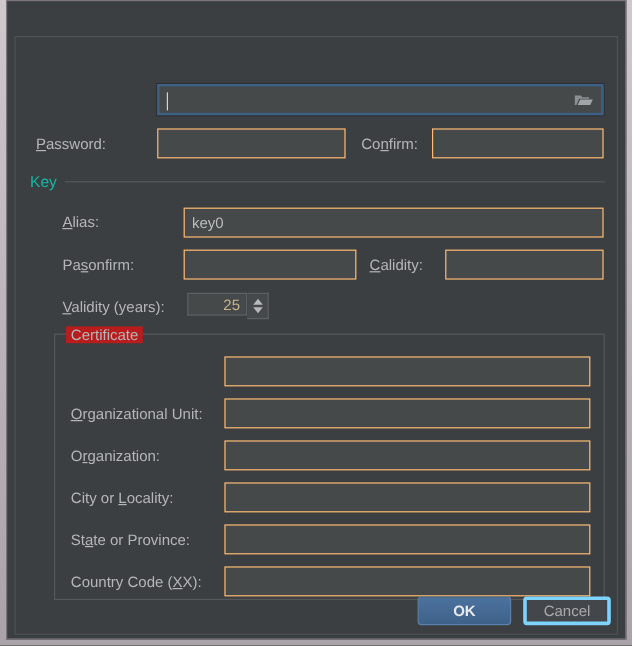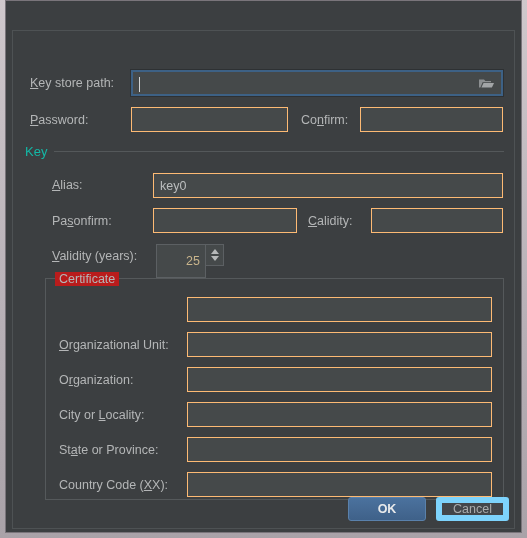--- a/index.html
+++ b/index.html
@@ -165,21 +165,21 @@
     padding: 0 4px;
     background: #b91c1c;
     font-size: 12.5px;
     color: #b4b6b7;
   }
 
   
   #validity-spin {
     position: absolute;
     left: 143px; top: 213px;
-    width: 50px; height: 34px;
+    width: 50px; height: 19px;
     box-sizing: border-box;
     background: #45494a;
     border: 1px solid #5c6063;
   }
   #validity-value {
     position: absolute;
     right: 5px; top: 50%;
     transform: translateY(-50%);
     font-size: 12.5px;
     color: #c9b58c;
@@ -221,35 +221,34 @@
     width: 78px;
     background: linear-gradient(180deg, #4b729e 0%, #3f6189 100%);
     border: 1px solid #5a81ab;
     color: #e9eaeb;
     font-weight: bold;
   }
   #cancel-btn {
     left: 430px; top: 496px;
     width: 73px;
     background: #43464a;
-    border: 6px solid #7dd3fc;
+    border: 3px solid #7dd3fc;
     color: #a9abac;
     justify-content: center;
   }
 </style>
 </head>
 <body>
 
 <div id="window">
   <div id="frame-inner">
 
 
     <div id="content">
 
-      <div class="label" style="left:17px; top:45px;"><span></span><u>K</u><span>ey store path:</span></div>
 
       <div class="field focused" style="left:118px; top:39px; width:372px; height:26px;">
         <div class="caret"></div>
         <span class="val" style="left:9px;"></span>
         <svg class="folder-ic" viewBox="0 0 17 13">
           <path d="M1 11 L1 3 L6 3 L7.4 4.6 L13 4.6 L13 5.8 L4.6 5.8 L2.4 11 Z" fill="#8c8f91"></path>
           <path d="M3.4 11 L5.5 6.5 L16 6.5 L13.9 11 Z" fill="#a2a5a7"></path>
         </svg>
       </div>
 

